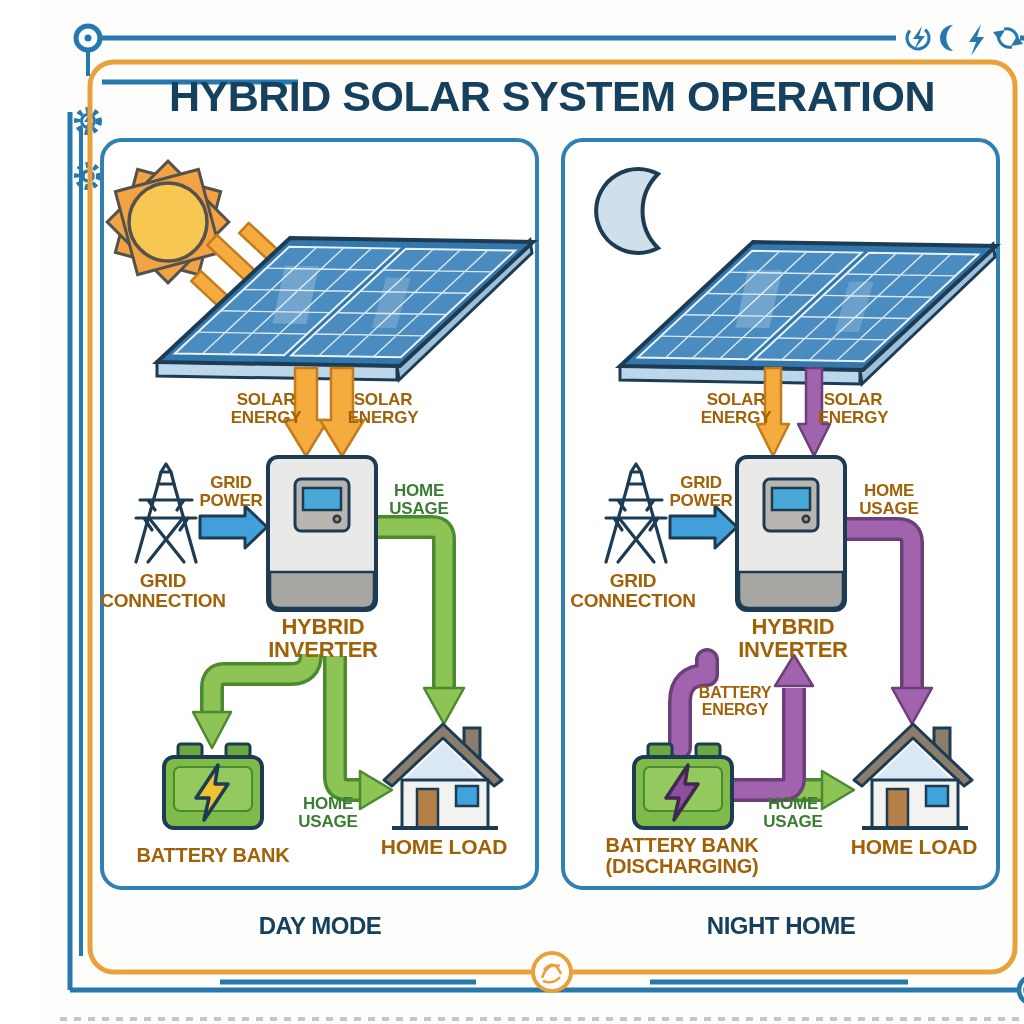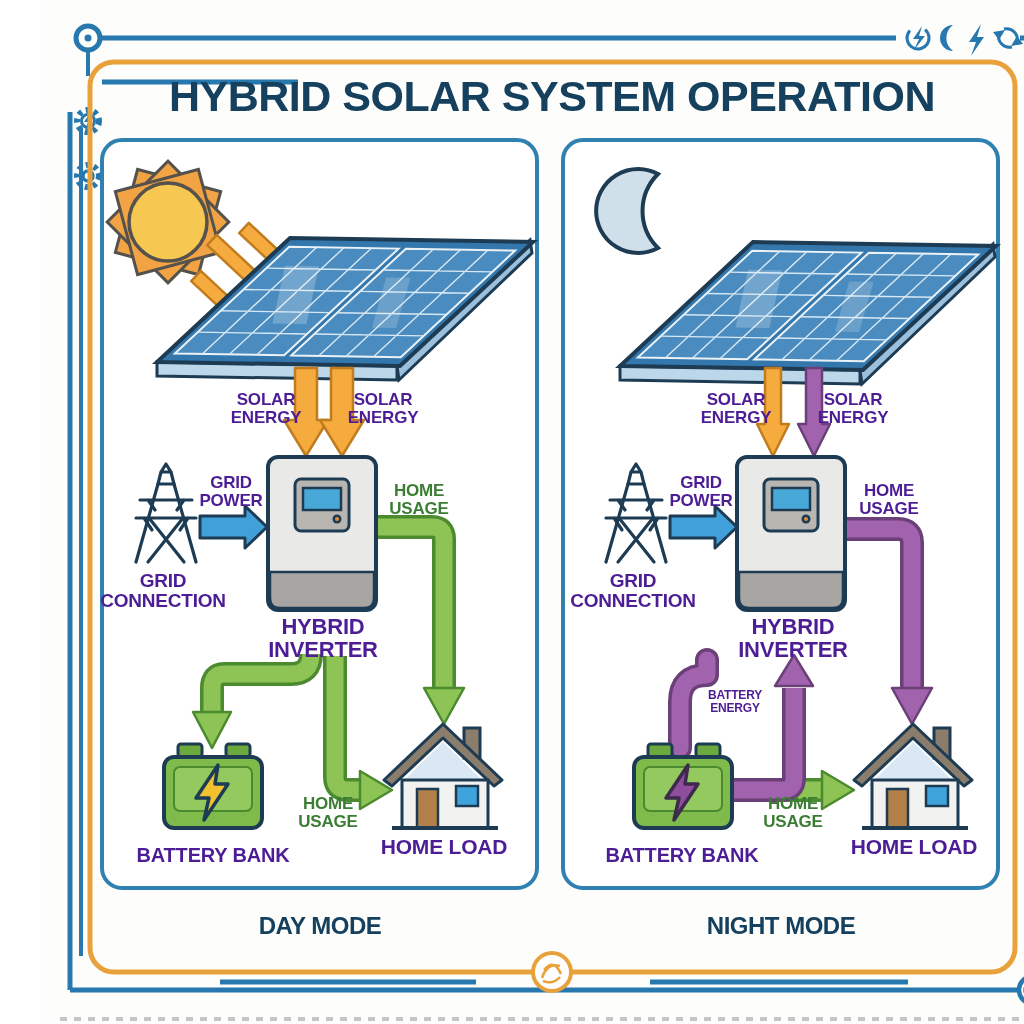--- a/index.html
+++ b/index.html
@@ -1,20 +1,20 @@
 <!DOCTYPE html>
 <html><head>
 <meta charset="utf-8">
 <style>
   html,body{margin:0;padding:0;}
   #stage{position:relative;width:1024px;height:1024px;background:#fdfdfb;overflow:hidden;
          font-family:"Liberation Sans",sans-serif;margin-left:40px;}
   #art{position:absolute;left:0;top:0;}
   .lbl{position:absolute;transform:translate(-50%,-50%);text-align:center;font-weight:700;
-       color:#4c1d95;line-height:1.06;letter-spacing:-0.2px;white-space:normal;}
+       color:#a16207;line-height:1.06;letter-spacing:-0.2px;white-space:normal;}
   .grn{color:#3a7d33;}
   .title{position:absolute;left:0;right:0;top:72px;text-align:center;font-weight:700;
          font-size:43px;color:#15405e;letter-spacing:-0.5px;}
   .mode{font-size:24px;letter-spacing:-0.5px;color:#15405e;}
   .crop-row{position:absolute;left:20px;top:1017px;width:984px;height:4px;opacity:.5;
             background:repeating-linear-gradient(90deg,#8a8f96 0 7px,transparent 7px 14px);}
   .blk{display:block;}
 </style>
 </head>
 <body>
@@ -249,24 +249,25 @@
     <span class="blk">BATTERY BANK</span>
   </div>
   <div class="lbl" style="left:404px;top:847px;width:160px;font-size:21px">HOME LOAD</div>
 
   <div class="lbl" style="left:696px;top:409px;width:84px;font-size:17px">SOLAR ENERGY</div>
   <div class="lbl" style="left:813px;top:409px;width:84px;font-size:17px">SOLAR ENERGY</div>
   <div class="lbl" style="left:661px;top:492px;width:72px;font-size:17px">GRID POWER</div>
   <div class="lbl" style="left:593px;top:591px;width:132px;font-size:19px">GRID CONNECTION</div>
   <div class="lbl" style="left:753px;top:638px;width:132px;font-size:22px">HYBRID INVERTER</div>
   <div class="lbl" style="left:849px;top:500px;width:70px;font-size:17px">HOME USAGE</div>
-  <div class="lbl" style="left:695px;top:702px;width:95px;font-size:12px">BATTERY ENERGY</div>
+  <div class="lbl" style="left:695px;top:702px;width:95px;font-size:16px">BATTERY ENERGY</div>
   <div class="lbl grn" style="left:753px;top:813px;width:70px;font-size:17px">HOME USAGE</div>
   <div class="lbl" style="left:642px;top:856px;width:240px;font-size:20px">
     <span class="blk">BATTERY BANK</span>
+    <span class="blk">(DISCHARGING)</span>
   </div>
   <div class="lbl" style="left:874px;top:847px;width:160px;font-size:21px">HOME LOAD</div>
 
   <div class="lbl mode" style="left:280px;top:926px;width:300px">DAY MODE</div>
-  <div class="lbl mode" style="left:741px;top:926px;width:300px">NIGHT MODE</div>
+  <div class="lbl mode" style="left:741px;top:926px;width:300px">NIGHT HOME</div>
 
   <div class="crop-row"></div>
 </div>
 
 </body></html>

